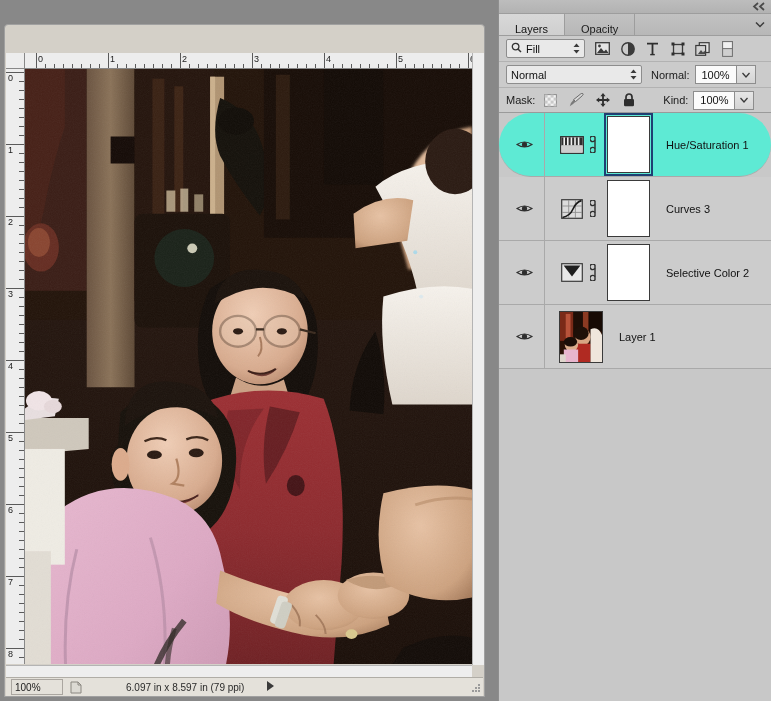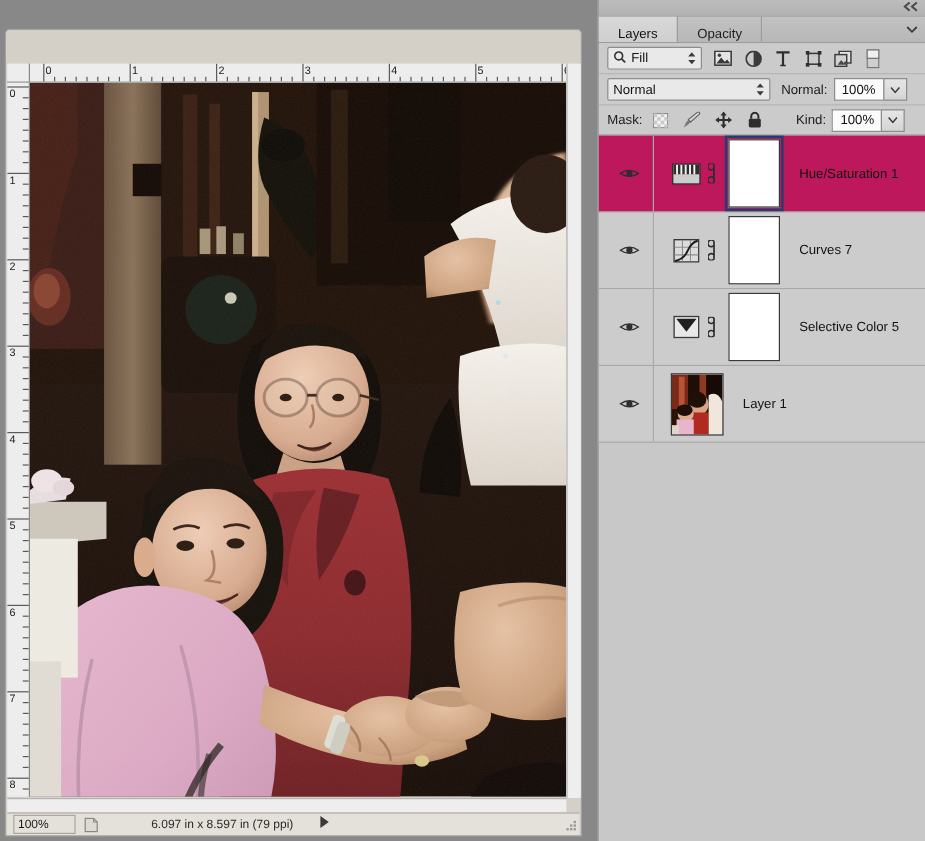--- a/index.html
+++ b/index.html
@@ -171,21 +171,21 @@
   }
   .lock-icons { display: flex; align-items: center; margin-left: 8px; gap: 11px; }
   .lkicon { width: 15px; height: 15px; display: flex; align-items: center; justify-content: center; }
 
   
   #layer-list { position: absolute; left: 0; top: 113px; width: 100%; bottom: 0; background: #c8c8c8; }
   .layer-row {
     position: relative; height: 64px; display: flex; align-items: center;
     border-bottom: 1px solid #a9a9a9; background: #cccccc;
   }
-  .layer-row.selected { background: #be185d; }
+  .layer-row.selected { background: #5eead4; border-radius: 32px; }
   .eye-cell {
     width: 40px; height: 100%; flex: 0 0 40px;
     display: flex; align-items: center; justify-content: center;
     border-right: 1px solid #a9a9a9;
   }
   .adj-icon {
     width: 26px; flex: 0 0 26px; height: 22px; margin-left: 14px;
     display: flex; align-items: center; justify-content: center;
   }
   .link-icon { width: 16px; flex: 0 0 16px; display: flex; align-items: center; justify-content: center; margin-left: 2px; }
@@ -751,21 +751,21 @@
             <path d="M1.5 18.5 Q9 17 12 10 Q15 3 20.5 1.6" fill="none" stroke="#1a1a1a" stroke-width="1.6"></path>
           </svg>
         </div>
         <div class="link-icon">
           <svg width="10" height="17" viewBox="0 0 10 17">
             <path d="M5 4.4 a2.8 2.8 0 1 1 0 -3.2 M5 12.6 a2.8 2.8 0 1 0 0 3.2" fill="none" stroke="#2e2e2e" stroke-width="1.4"></path>
             <path d="M5 1 v15" stroke="#2e2e2e" stroke-width="1.4"></path>
           </svg>
         </div>
         <div class="mask-thumb"></div>
-        <span class="layer-name">Curves 7</span>
+        <span class="layer-name">Curves 3</span>
       </div>
 
       <div class="layer-row" style="padding-left:6px;">
         <div class="eye-cell">
           <svg width="17" height="11" viewBox="0 0 17 11">
             <path d="M1 5.5 Q8.5 0.4 16 5.5 Q8.5 10.6 1 5.5z" fill="none" stroke="#2e2e2e" stroke-width="1.1"></path>
             <circle cx="8.5" cy="5.5" r="2.6" fill="#2e2e2e"></circle>
           </svg>
         </div>
         <div class="adj-icon">
@@ -774,21 +774,21 @@
             <path d="M2.6 2.6 H19.4 L11 13.4 z" fill="#1f1f1f"></path>
           </svg>
         </div>
         <div class="link-icon">
           <svg width="10" height="17" viewBox="0 0 10 17">
             <path d="M5 4.4 a2.8 2.8 0 1 1 0 -3.2 M5 12.6 a2.8 2.8 0 1 0 0 3.2" fill="none" stroke="#2e2e2e" stroke-width="1.4"></path>
             <path d="M5 1 v15" stroke="#2e2e2e" stroke-width="1.4"></path>
           </svg>
         </div>
         <div class="mask-thumb"></div>
-        <span class="layer-name">Selective Color 5</span>
+        <span class="layer-name">Selective Color 2</span>
       </div>
 
       <div class="layer-row" style="padding-left:6px;">
         <div class="eye-cell">
           <svg width="17" height="11" viewBox="0 0 17 11">
             <path d="M1 5.5 Q8.5 0.4 16 5.5 Q8.5 10.6 1 5.5z" fill="none" stroke="#2e2e2e" stroke-width="1.1"></path>
             <circle cx="8.5" cy="5.5" r="2.6" fill="#2e2e2e"></circle>
           </svg>
         </div>
         <div class="img-thumb">

